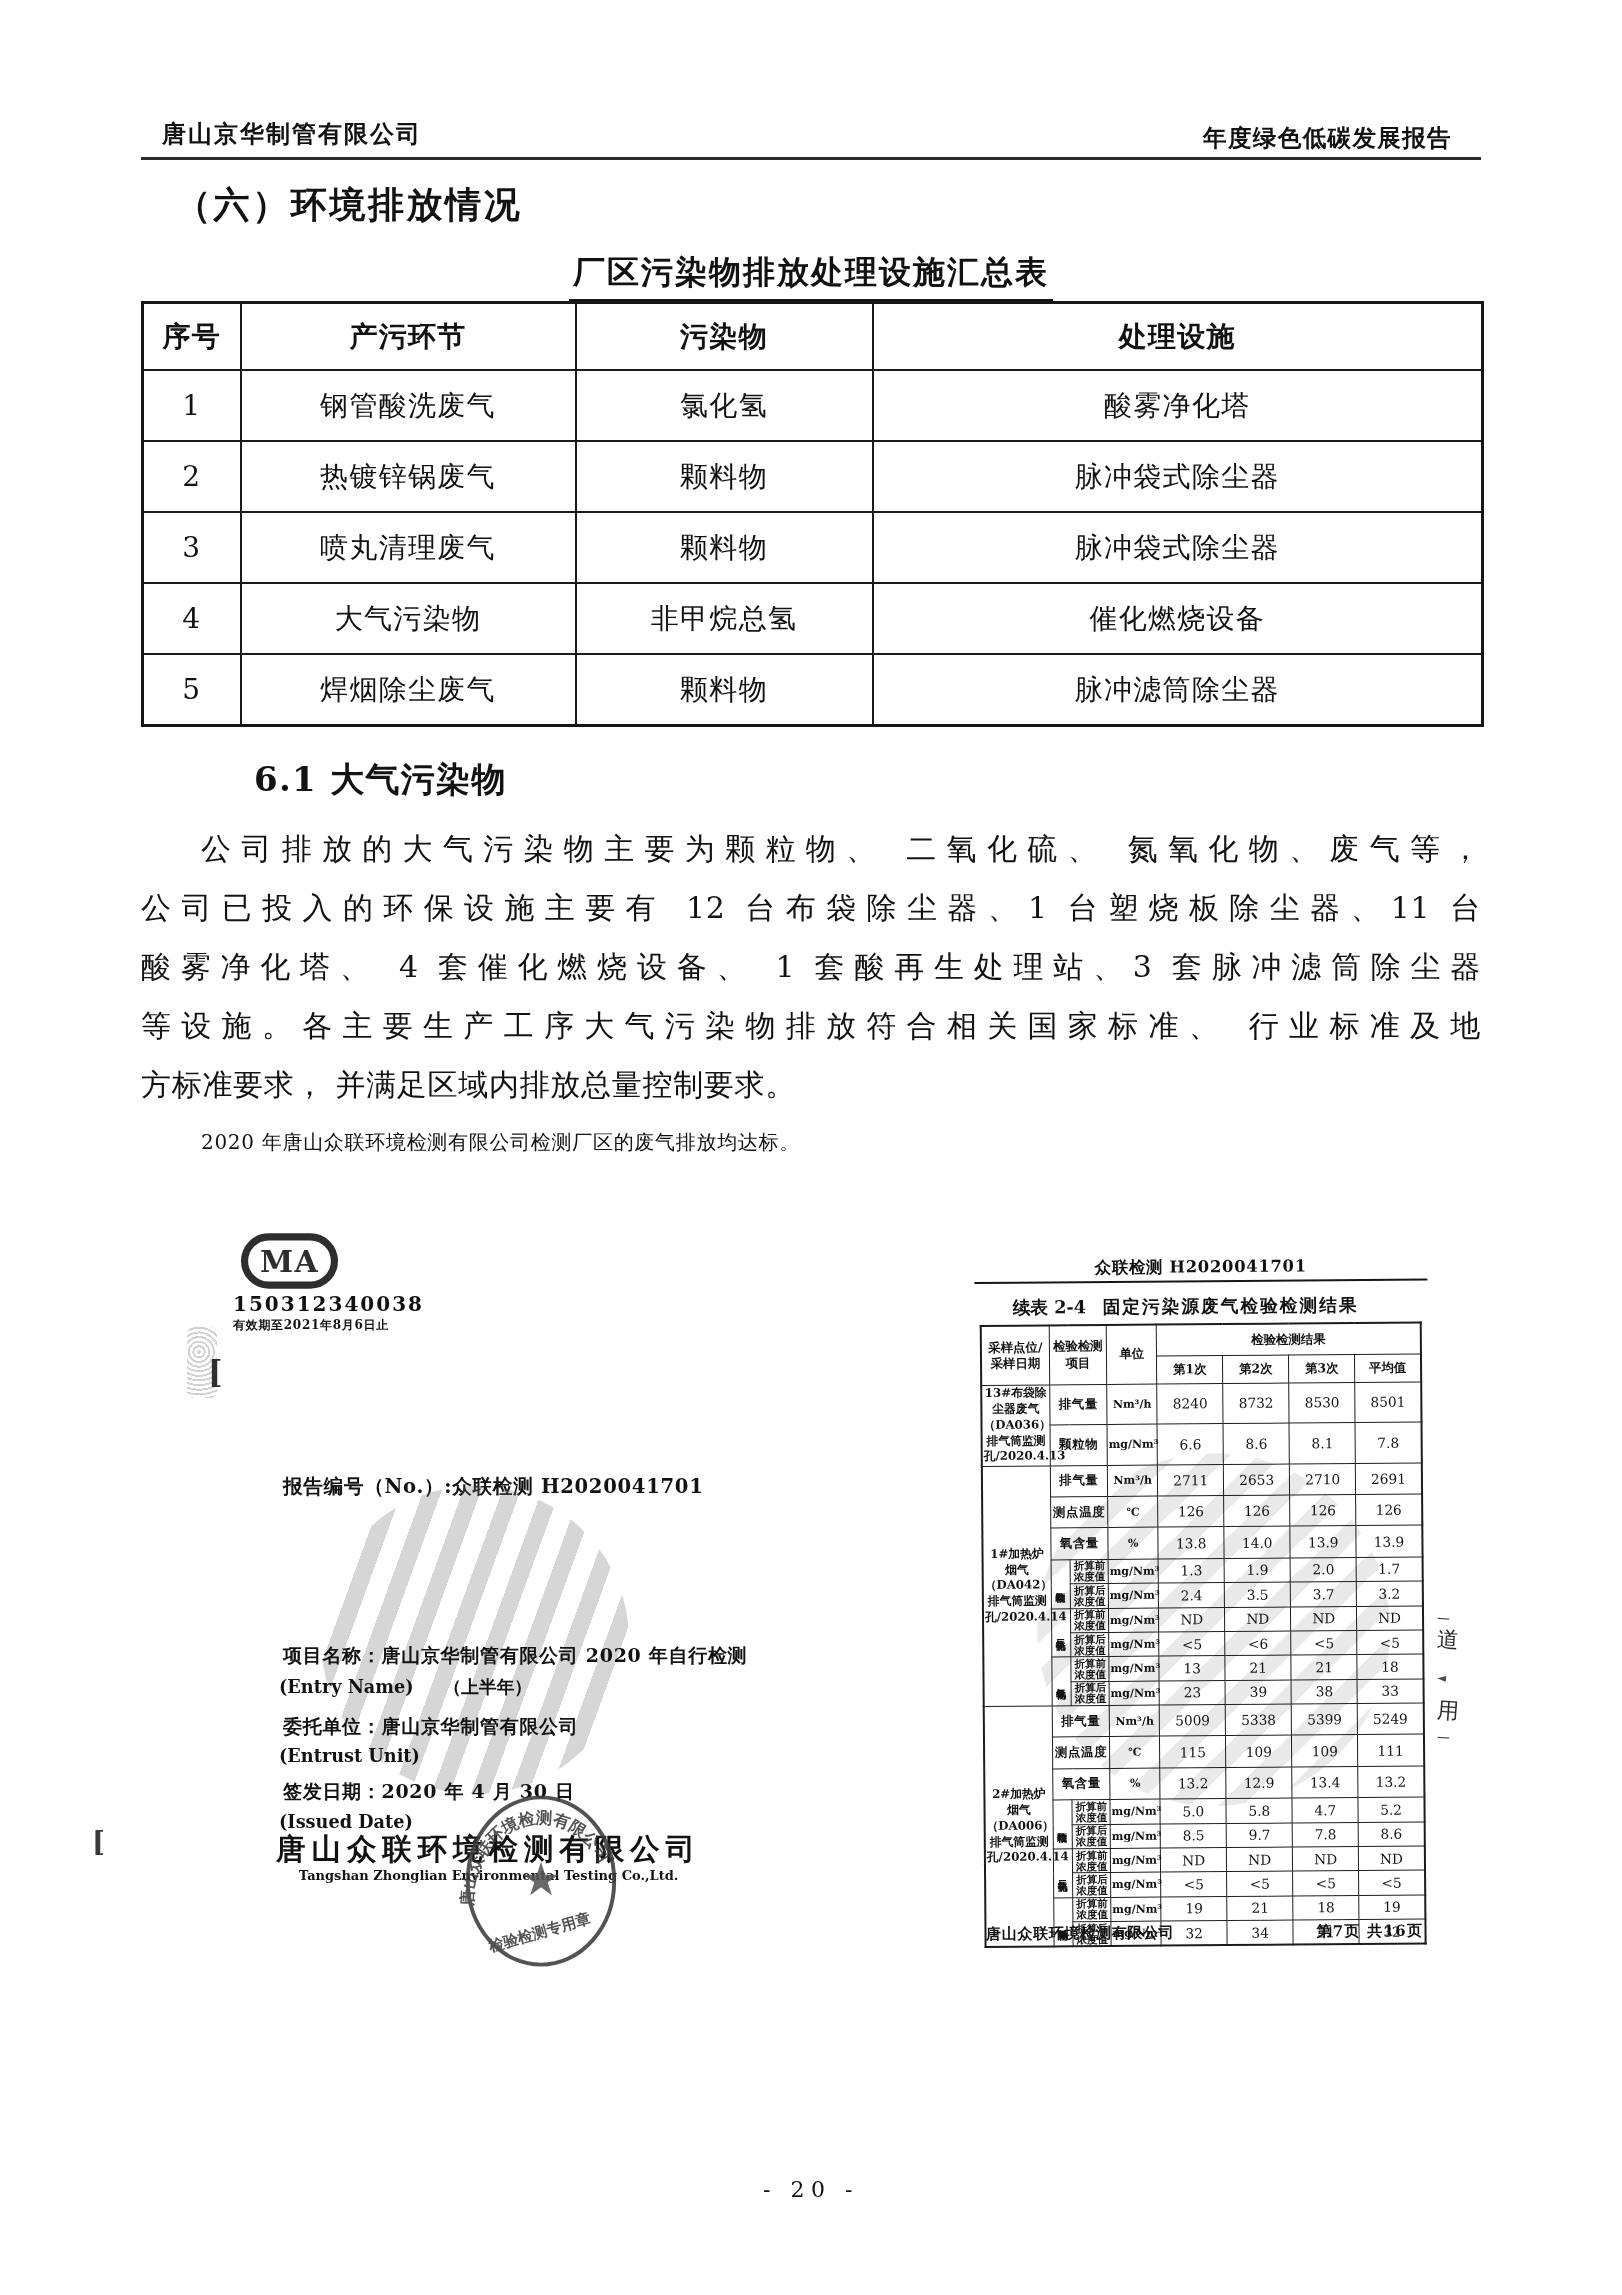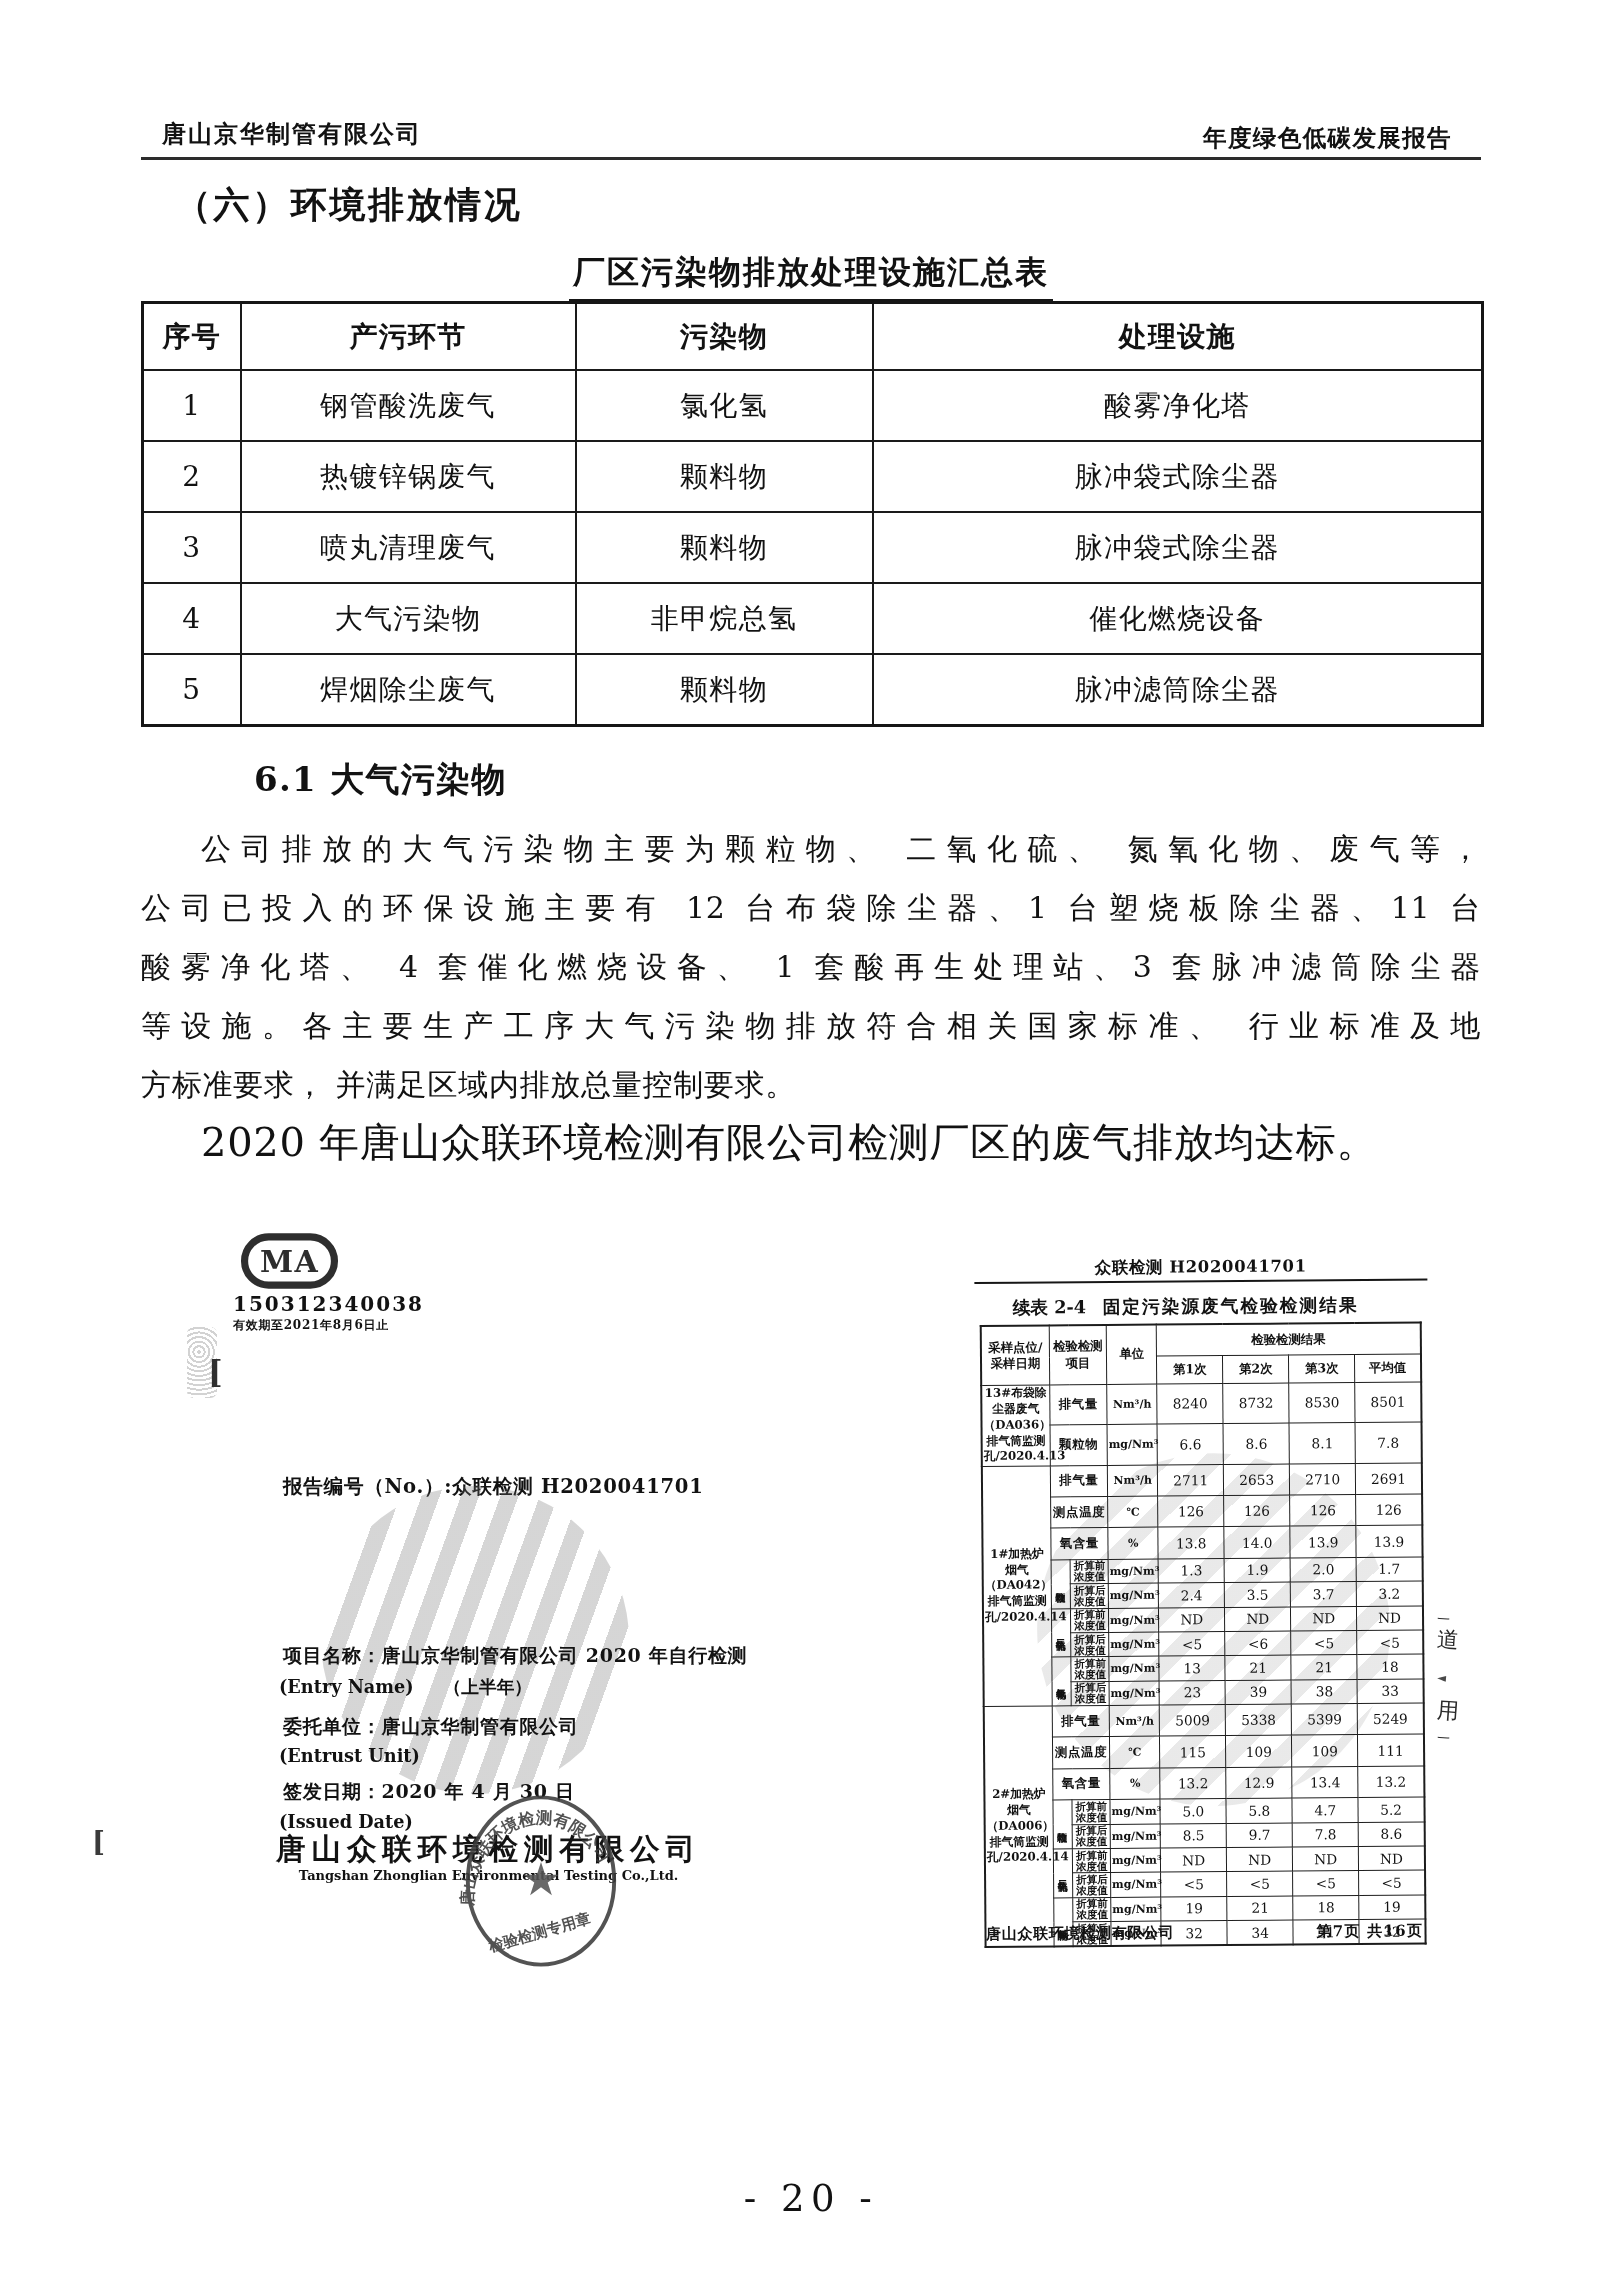--- a/index.html
+++ b/index.html
@@ -25,21 +25,21 @@
                   font-size:28px;font-weight:500;padding:0;letter-spacing:1.3px;}
   .facility-table thead th{height:65px;font-weight:600;}
   .facility-table tbody td{height:69px;}
 
   
   .h61{left:254px;top:757px;font-size:34px;font-weight:700;letter-spacing:1.3px;}
   .para{left:141px;top:819px;width:1340px;font-size:30px;letter-spacing:0.7px;}
   .para .ln{height:59px;line-height:59px;text-align:justify;text-align-last:justify;white-space:nowrap;}
   .para .ln.first{text-indent:60px;}
   .para .ln.last{text-align-last:left;white-space:normal;}
-  .para2{left:141px;top:1113px;width:1340px;font-size:40px;height:59px;line-height:59px;
+  .para2{left:141px;top:1113px;width:1340px;font-size:20px;height:59px;line-height:59px;
          text-indent:60px;letter-spacing:0.7px;}
 
   
   .cert{left:216px;top:1223px;width:545px;height:785px;}
   .cma-svg{left:23.6px;top:9.2px;}
   .cma-num{left:17px;top:69px;font-size:20px;font-weight:700;letter-spacing:2px;}
   .cma-valid{left:17px;top:94px;font-size:12px;font-weight:700;letter-spacing:0.7px;}
   .cert-title{left:0;top:149px;width:100%;text-align:center;font-size:41px;font-weight:700;letter-spacing:10.5px;}
   .cert-sub{left:0;top:208px;width:100%;text-align:center;font-size:21.6px;font-weight:700;}
   .cert-no{left:67px;top:250px;font-size:19.6px;font-weight:700;letter-spacing:0.7px;}
@@ -91,21 +91,21 @@
   .bracket-bottom{left:92px;top:1825px;font-size:27.5px;font-weight:600;color:#3a3a3a;}
   .edge-marks{left:1437px;top:1611px;width:27.5px;height:170px;color:#2a2a2a;
               font-family:"DejaVu Sans","Liberation Sans",sans-serif;}
   .edge-marks span{position:absolute;left:0;display:block;overflow:hidden;width:19.6px;transform:rotate(4deg);}
   .edge-marks .em0{top:0;font-size:13px;}
   .edge-marks .em1{top:14.4px;font-size:22px;}
   .edge-marks .em2{top:60px;font-size:11.8px;opacity:.85;}
   .edge-marks .em3{top:85px;font-size:22px;}
   .edge-marks .em4{top:119px;font-size:13px;}
 
-  .page-num{left:141px;top:2177px;width:1340px;text-align:center;font-size:37px;letter-spacing:6.5px;}
+  .page-num{left:141px;top:2177px;width:1340px;text-align:center;font-size:22px;letter-spacing:6.5px;}
 </style>
 </head>
 <body>
 
 <div class="page">
 
   <div class="abs hdr-left">唐山京华制管有限公司</div>
   <div class="abs hdr-right">年度绿色低碳发展报告</div>
   <div class="abs hdr-rule"></div>
 

